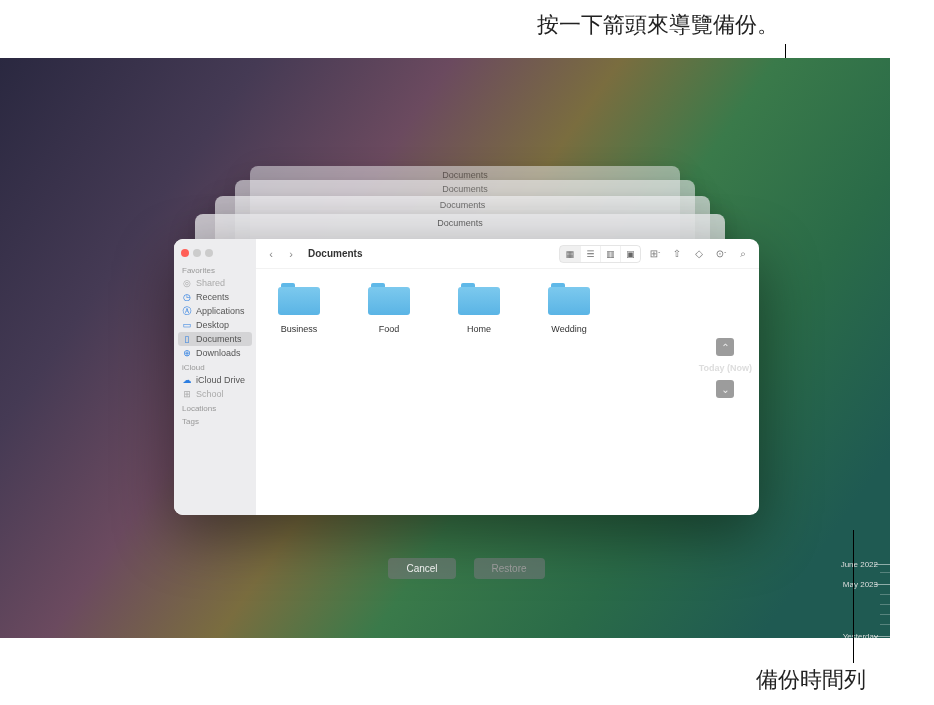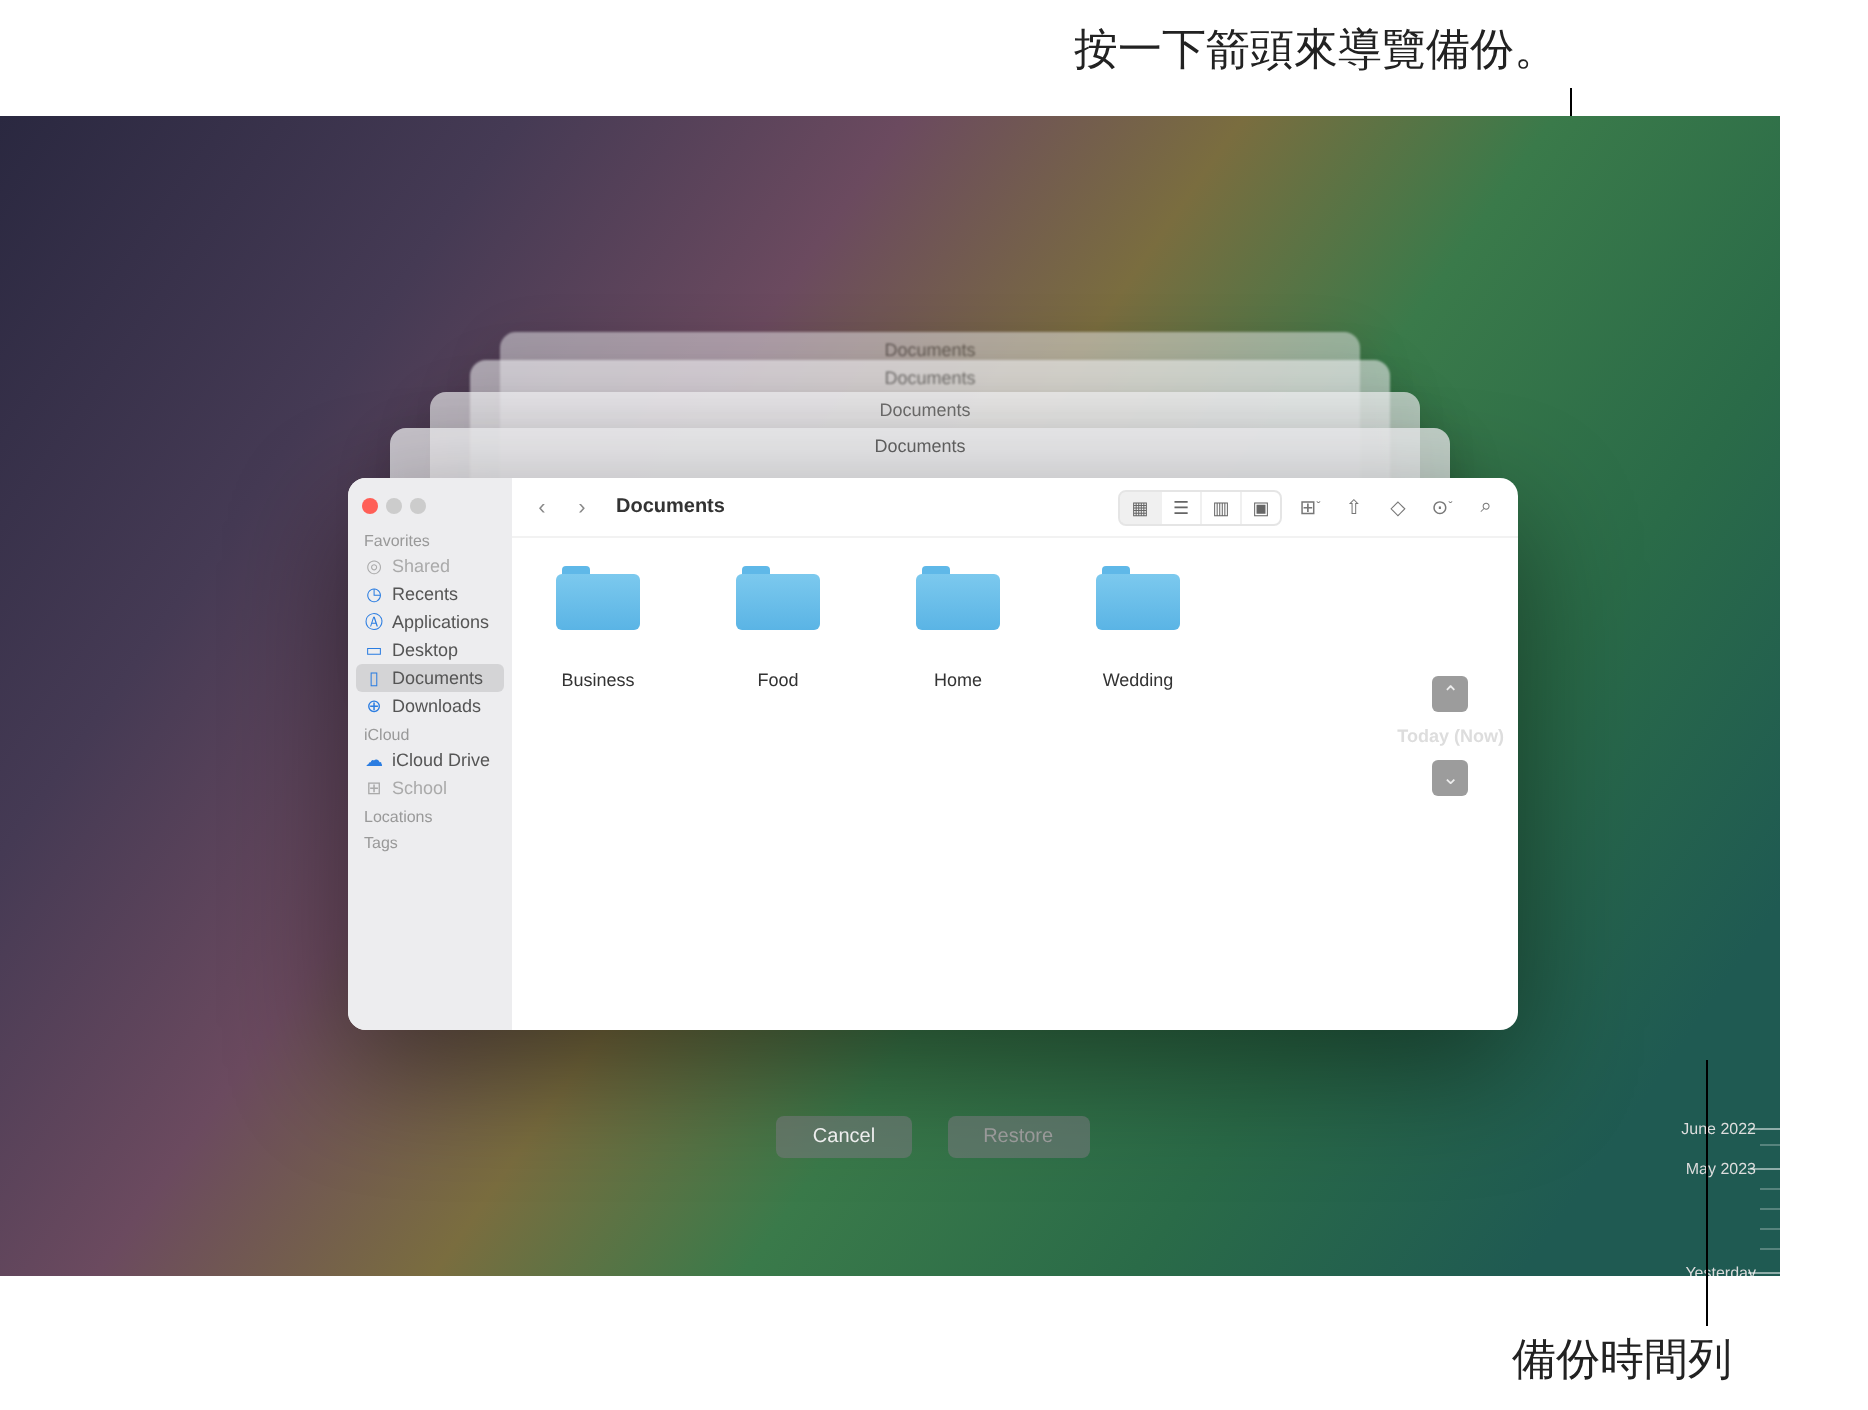--- a/index.html
+++ b/index.html
@@ -37,21 +37,21 @@
 .nav-btn { width: 14px; height: 14px; display: flex; align-items: center; justify-content: center; color: #888; font-size: 11px; }
 .win-title { font-size: 10px; font-weight: 600; color: #333; margin-left: 4px; }
 .spacer { flex: 1; }
 .tb-group { display: flex; border: 1px solid rgba(0,0,0,0.1); border-radius: 4px; overflow: hidden; }
 .tb-btn { width: 20px; height: 16px; display: flex; align-items: center; justify-content: center; font-size: 9px; color: #666; border-left: 1px solid rgba(0,0,0,0.06); }
 .tb-btn:first-child { border-left: none; }
 .tb-btn.active { background: rgba(0,0,0,0.06); }
 .tb-icon { width: 16px; height: 16px; display: flex; align-items: center; justify-content: center; color: #777; font-size: 10px; }
 
 .content { flex: 1; padding: 14px 12px; display: flex; gap: 28px; align-items: flex-start; }
-.folder { display: flex; flex-direction: column; align-items: center; width: 62px; gap: 20px; }
+.folder { display: flex; flex-direction: column; align-items: center; width: 62px; gap: 9px; }
 .folder-icon { width: 42px; height: 32px; position: relative; }
 .folder-icon::before { content: ""; position: absolute; top: 0; left: 3px; width: 14px; height: 5px; background: #5fb8e8; border-radius: 2px 2px 0 0; }
 .folder-icon::after { content: ""; position: absolute; top: 4px; left: 0; right: 0; bottom: 0; background: linear-gradient(#7cc9ee, #5ab4e5); border-radius: 3px; }
 .folder-label { font-size: 9px; color: #333; text-align: center; }
 
 .nav-arrows { position: absolute; top: 280px; right: 138px; display: flex; flex-direction: column; align-items: center; gap: 3px; }
 .arrow-btn { width: 18px; height: 18px; background: rgba(90,90,90,0.6); border-radius: 3px; display: flex; align-items: center; justify-content: center; color: #eee; font-size: 10px; }
 .now-label { font-size: 9px; color: #ddd; padding: 4px 0; font-weight: bold; }
 
 .timeline { position: absolute; top: 58px; right: 0; width: 28px; height: 580px; }

